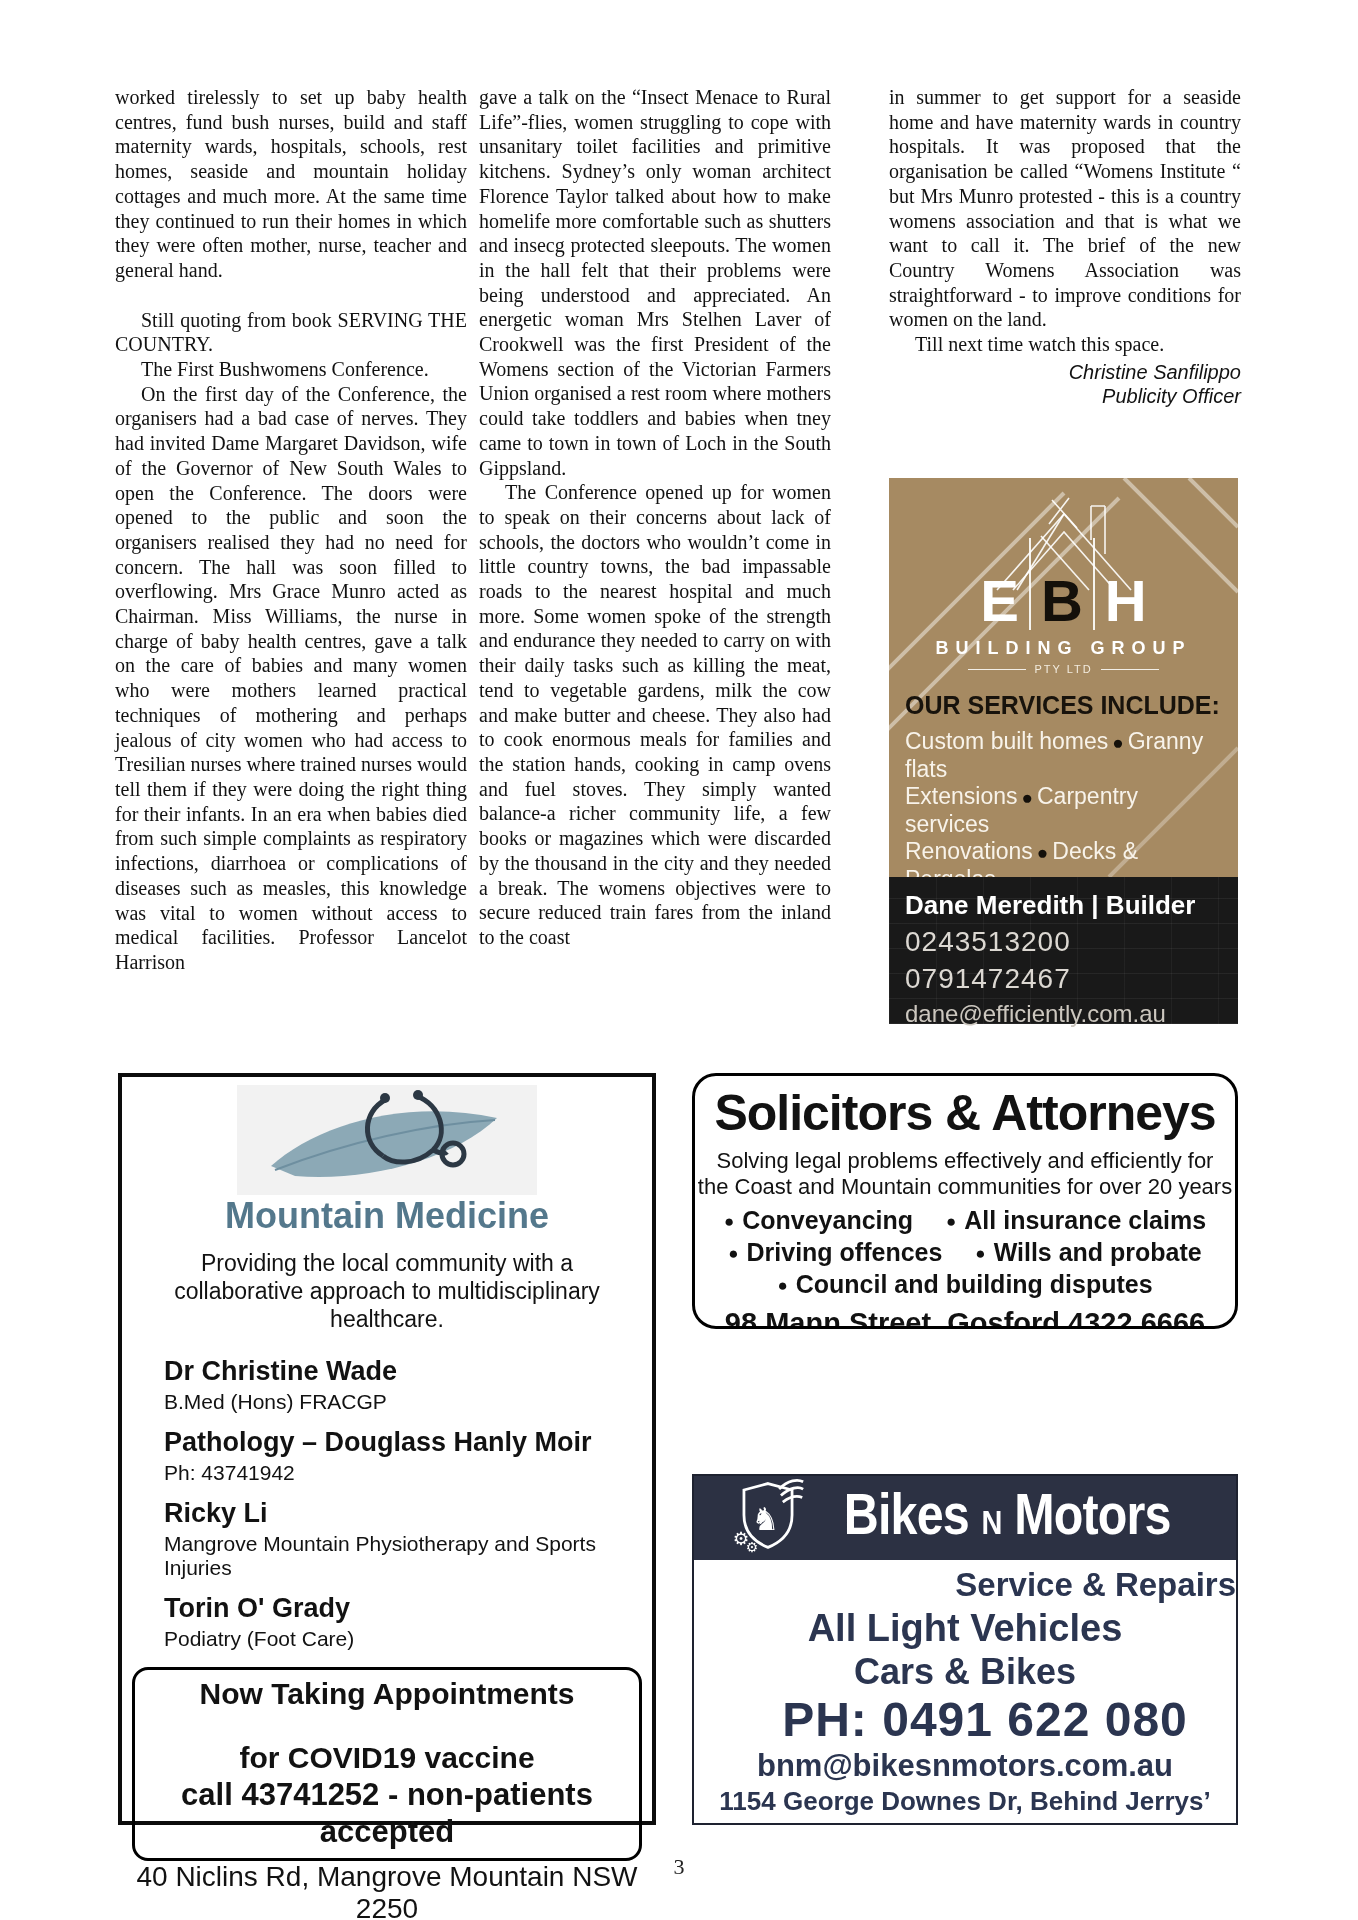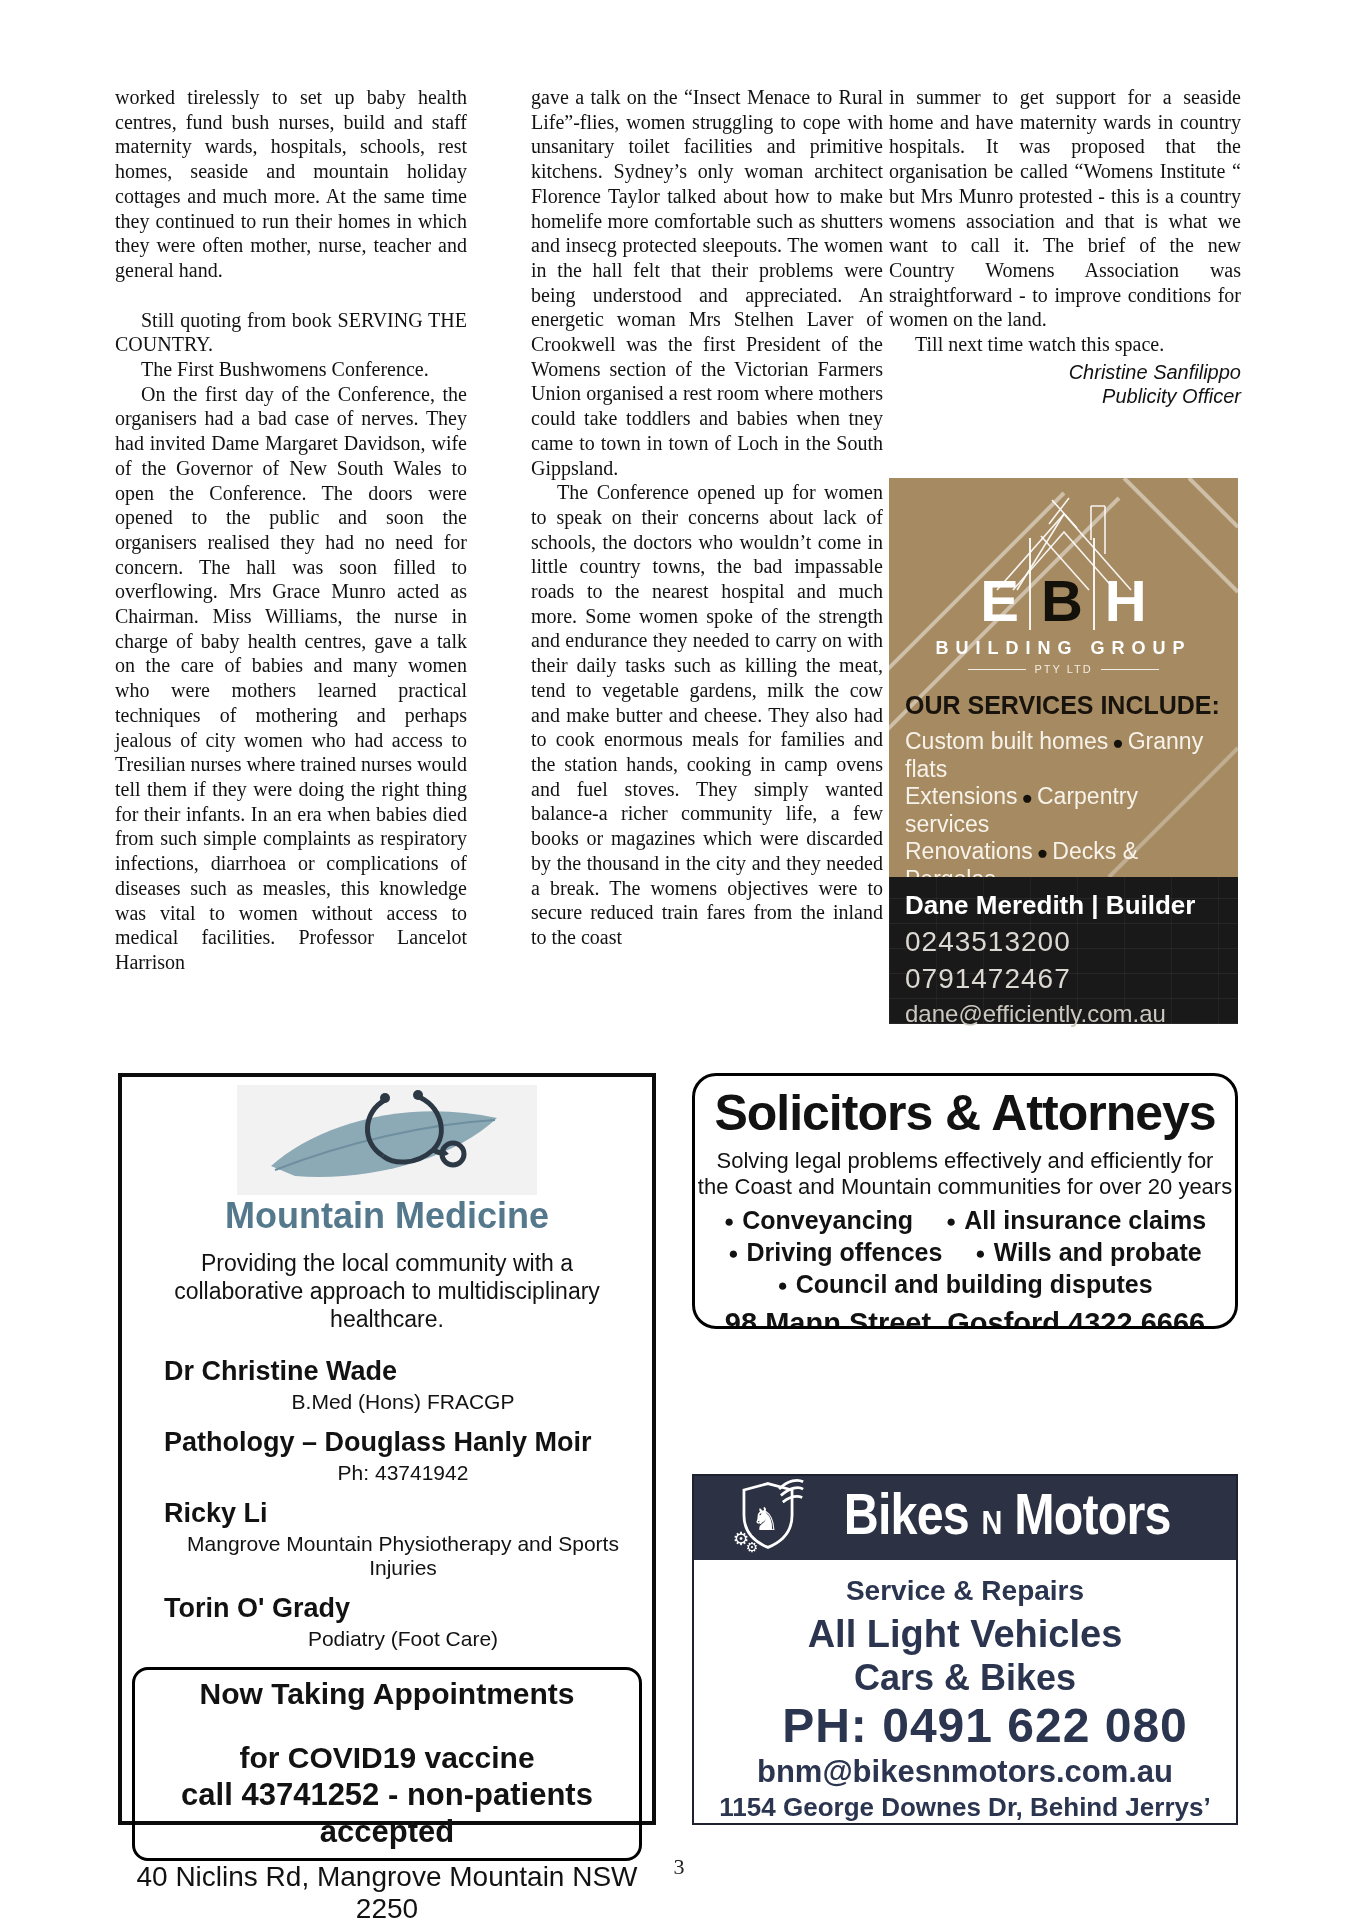--- a/index.html
+++ b/index.html
@@ -7,21 +7,21 @@
     position:relative; width:1358px; height:1920px; background:#ffffff;
     margin:0 auto; overflow:hidden;
   }
 
   
   .article-col {
     position:absolute; top:85px; width:352px;
     font-family:"Liberation Serif", serif; font-size:20px; line-height:24.7px;
     color:#121212; text-align:justify;
   }
-  .col1 { left:115px; } .col2 { left:531px; } .col3 { left:889px; }
+  .col1 { left:115px; } .col2 { left:479px; } .col3 { left:889px; }
   .article-col p { margin:0; }
   .article-col p.indent { text-indent:26px; }
   .article-col p.gap-after { margin-bottom:25px; }
   .byline {
     text-align:right; font-family:"Liberation Sans", sans-serif;
     font-style:italic; font-size:20px; line-height:24px; margin-top:3px;
   }
 
   
   .ebh-ad { position:absolute; left:889px; top:478px; width:349px; height:546px;
@@ -58,21 +58,21 @@
   .mm-ad { position:absolute; left:118px; top:1073px; width:538px; height:752px;
            box-sizing:border-box; border:4px solid #0c0c0c; background:#fff;
            font-family:"Liberation Sans", sans-serif; color:#121212; }
   .mm-logo { width:300px; height:110px; margin:8px auto 0; background:#f2f2f2;
              display:flex; align-items:center; justify-content:center; }
   .mm-name { text-align:center; font-size:36px; font-weight:bold; color:#54788c; margin-top:0px; }
   .mm-tagline { text-align:center; font-size:23px; line-height:28px; margin-top:12px; padding:0 28px; }
   .mm-providers { padding:10px 10px 0 42px; }
   .mm-provider { margin-top:13px; }
   .mm-provider-name { font-size:27px; font-weight:bold; }
-  .mm-provider-detail { font-size:21px; margin-top:3px;text-align:center; }
+  .mm-provider-detail { font-size:21px; margin-top:3px; }
   .mm-notice { margin:16px 10px 0; border:3px solid #000; border-radius:16px;
                text-align:center; font-weight:bold; padding:6px 2px 8px; }
   .mm-notice-l1 { font-size:30px; line-height:36px; }
   .mm-notice-l2 { font-size:30px; line-height:36px;margin-top:28px; }
   .mm-notice-l3 { font-size:31px; line-height:37px; }
   .mm-address { text-align:center; font-size:28px; }
   .mm-footnote { text-align:center; font-size:20px; line-height:25px; margin-top:9px; padding:0 6px; }
 
   
   .sol-ad { position:absolute; left:692px; top:1073px; width:546px; height:256px;
@@ -95,21 +95,21 @@
   
   .bikes-ad { position:absolute; left:692px; top:1474px; width:546px; height:351px;
               box-sizing:border-box; border:2px solid #1e2230; background:#fff;
               font-family:"Liberation Sans", sans-serif; }
   .bikes-header { height:84px; background:#2c3143; display:flex; align-items:center; justify-content:center; }
   .bikes-logo { margin-right:10px; margin-top:-6px; }
   .bikes-title { color:#ffffff; font-weight:bold; font-size:57px; line-height:60px;
                  transform:scaleX(.85); transform-origin:center; white-space:nowrap; letter-spacing:-1px; }
   .bikes-title .small-n { font-size:34px; }
   .bikes-body { text-align:center; color:#2b3550; font-weight:bold; }
-  .bk-l1 { font-size:28px; line-height:40px; margin-top:11px; }
+  .bk-l1 { font-size:33px; line-height:40px; margin-top:5px;text-align:right; }
   .bk-l2 { font-size:38px; line-height:43px; margin-top:2px; }
   .bk-l3 { font-size:36px; line-height:40px; margin-top:2px; }
   .bk-phone { font-size:48px; line-height:52px; margin-top:2px; letter-spacing:1px;padding-left:40px; }
   .bk-email { font-size:31px; line-height:35px; margin-top:2px; }
   .bk-address { font-size:26px; line-height:30px; margin-top:3px; }
 
   .page-num { position:absolute; top:1854px; left:0; width:100%; text-align:center;
               font-family:"Liberation Serif", serif; font-size:22px; color:#222; }
 </style>
 </head>

